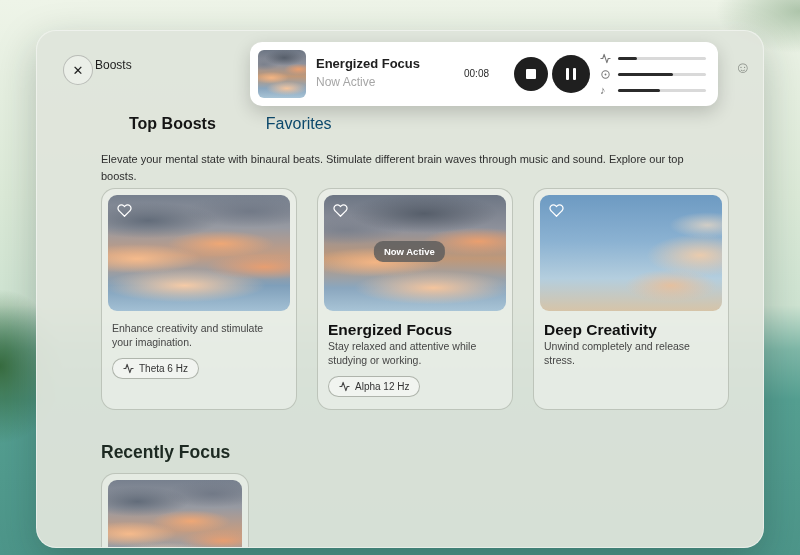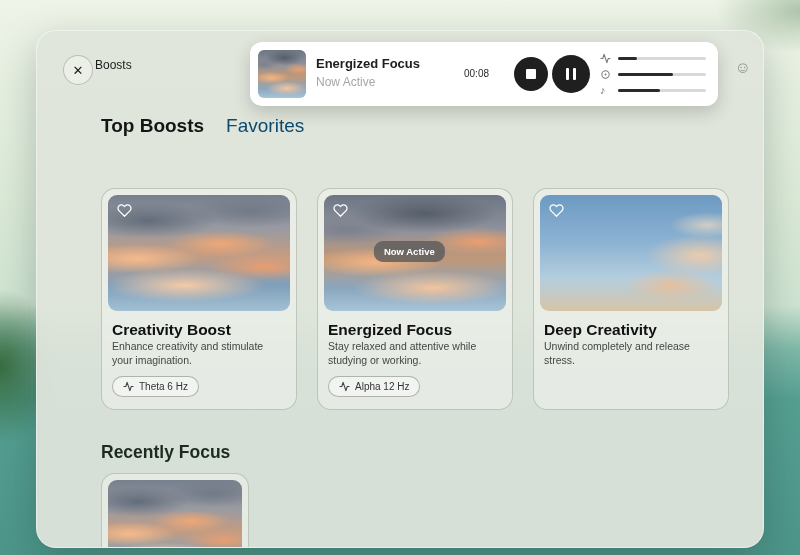--- a/index.html
+++ b/index.html
@@ -54,21 +54,21 @@
   .sliders { position:absolute; left:350px; top:10px; width:108px; }
   .slider-row { display:flex; align-items:center; height:12px; margin-bottom:4px; }
   .slider-icon { width:14px; color:#777; display:flex; align-items:center; }
   .slider-icon svg { display:block; }
   .music-glyph { font-size:11px; color:#777; line-height:1; }
   .slider-track { position:relative; margin-left:4px; width:88px; height:3px; background:#d9d9d9; border-radius:2px; cursor:pointer; }
   .slider-fill { position:absolute; left:0; top:0; height:3px; background:#2b2b2b; border-radius:2px; }
 
   
   .tabs { position:absolute; left:64px; top:84px; display:flex; gap:22px; }
-  .tab { font-size:19px; cursor:pointer; }
+  .tab { font-size:16px; cursor:pointer;margin-left:28px; }
   .tab.active { color:#151515; font-weight:700; }
   .tab.inactive { color:#0c4a6e; font-weight:400; }
   .intro { position:absolute; left:64px; top:120px; width:618px; font-size:11px; line-height:1.5; color:#2e2e2e; }
 
   
   .cards { position:absolute; left:64px; top:157px; display:flex; gap:20px; }
   .card {
     width:196px; padding:6px; border-radius:14px;
     background:rgba(241,244,238,0.55);
     border:1px solid rgba(150,158,145,0.5);
@@ -142,33 +142,33 @@
   <div class="window-title">Boosts</div>
   <div class="smiley-btn">
     <span>☺</span>
   </div>
 
   <div class="tabs">
     <div class="tab active">Top Boosts</div>
     <div class="tab inactive">Favorites</div>
   </div>
 
+  <div class="intro">Elevate your mental state with binaural beats. Stimulate different brain waves through music and sound. Explore our top boosts.</div>
 
   <div class="cards">
 
     <div class="card">
       <div class="card-img img-sunset-a">
         <span class="heart">
           <svg width="15" height="15" viewBox="0 0 24 24" fill="none" stroke="#ffffff" stroke-width="2" stroke-linecap="round" stroke-linejoin="round">
               <path d="M20.84 4.61a5.5 5.5 0 0 0-7.78 0L12 5.67l-1.06-1.06a5.5 5.5 0 0 0-7.78 7.78l1.06 1.06L12 21.23l7.78-7.78 1.06-1.06a5.5 5.5 0 0 0 0-7.78z"></path>
             </svg>
         </span>
       </div>
       <div class="card-body">
-        <div class="card-title">Creativity Boost</div>
         <div class="card-desc">Enhance creativity and stimulate your imagination.</div>
         <div class="card-badge">
           <svg width="11" height="11" viewBox="0 0 24 24" fill="none" stroke="currentColor" stroke-width="2.4" stroke-linecap="round" stroke-linejoin="round">
               <polyline points="22 12 18 12 15 21 9 3 6 12 2 12"></polyline>
             </svg>
           <span>Theta 6 Hz</span>
         </div>
       </div>
     </div>
 

